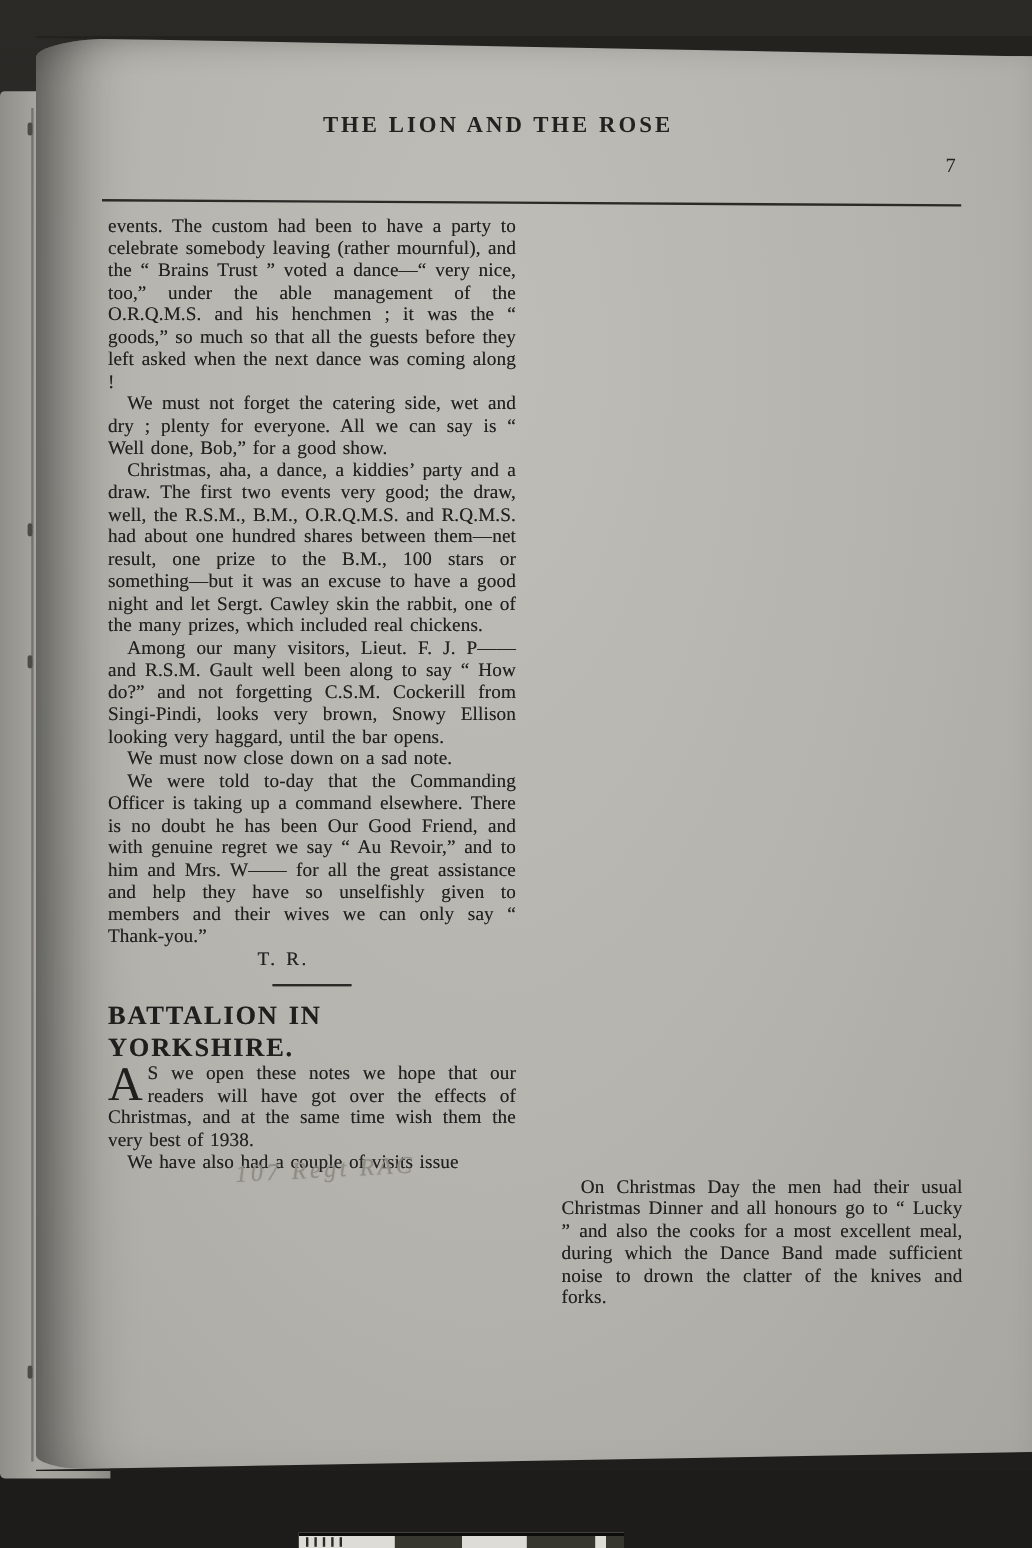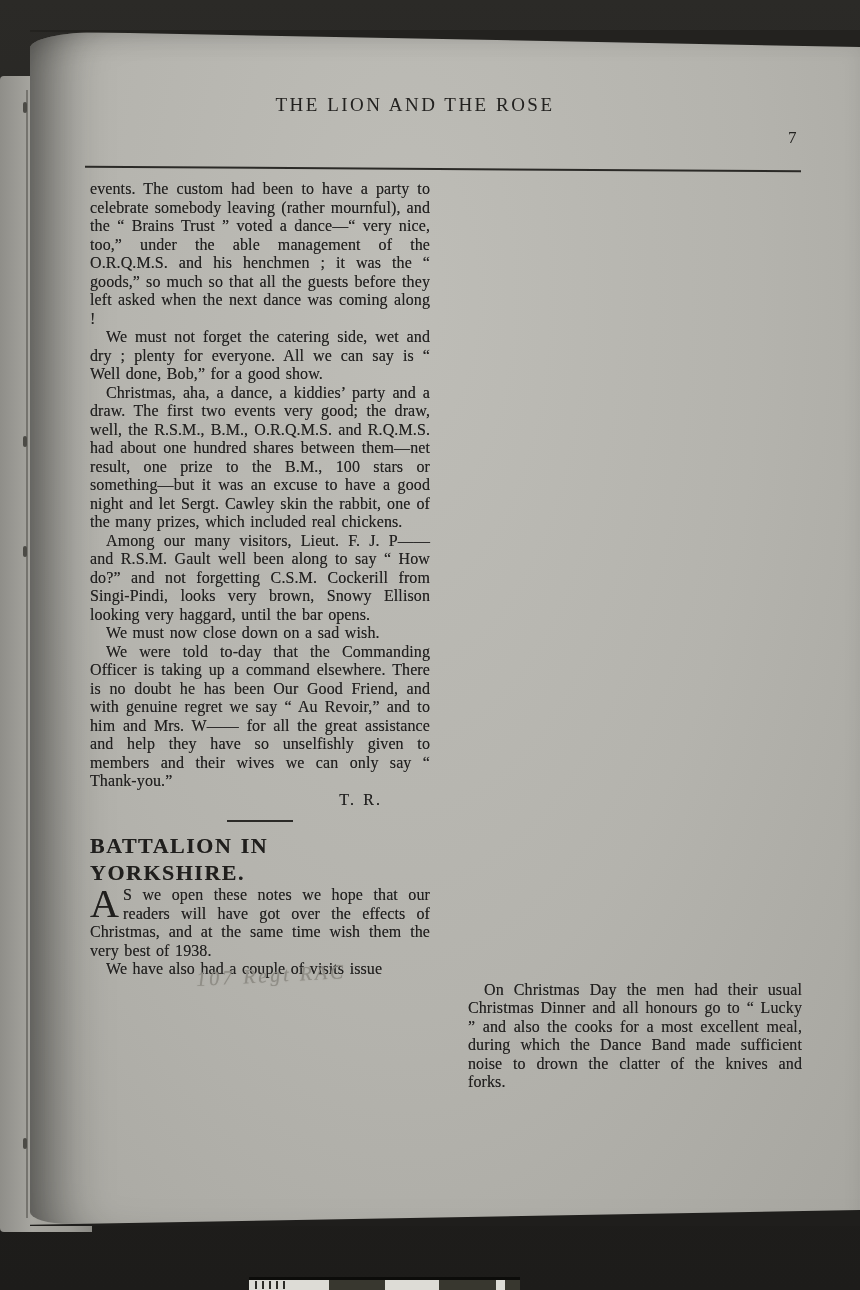--- a/index.html
+++ b/index.html
@@ -30,39 +30,39 @@
     background:#23221f;
     clip-path:polygon(0 0,100% 0,100% 100%,12% 18%,0 10%);
   }
   .bottom-wedge{
     position:absolute;left:30px;top:1210px;width:830px;height:16px;
     background:#1f1e1c;
     clip-path:polygon(0 92%,100% 0,100% 100%,0 100%);
   }
   .masthead{
     position:absolute;left:85px;top:94px;width:660px;text-align:center;
-    font-weight:normal;font-size:19px;letter-spacing:2.5px;color:#232220;
+    font-weight:bold;font-size:19px;letter-spacing:2.5px;color:#232220;
   }
   .pageno{
     position:absolute;left:788px;top:106px;font-size:17px;color:#232220;
   }
   .head-rule{
     position:absolute;left:85px;top:126px;width:716px;height:2px;background:#2b2a27;
     transform:rotate(.35deg);
   }
   .col{
     position:absolute;color:#222120;font-size:16px;line-height:18.5px;
     text-align:justify;word-spacing:1.4px;letter-spacing:.1px;
     text-shadow:0 0 .4px rgba(34,33,32,.55);
   }
   .col p{margin:0;}
   .col-left{left:90px;top:136px;width:340px;}
   .col-right{left:468px;top:138px;width:334px;}
   .ind{text-indent:16px;}
-  .sig{text-align:right;letter-spacing:2px;margin-top:2px;}
+  .sig{text-align:center;letter-spacing:2px;margin-top:2px;}
   .sig-left{padding-right:48px;}
   .sec-rule{width:66px;height:2px;background:#2b2a27;margin:11px auto 10px auto;}
   .batt-title{
     text-align:left;font-weight:bold;font-size:22px;line-height:27px;
     letter-spacing:1.5px;margin:12px 0 10px 0;text-indent:0;color:#201f1d;
   }
   .dropcap{
     float:left;font-size:40px;line-height:32px;padding:2px 4px 0 0;color:#201f1d;
   }
   .pencil{
@@ -95,21 +95,21 @@
 
 <div class="masthead z">THE LION AND THE ROSE</div>
 <div class="pageno z">7</div>
 <div class="head-rule z"></div>
 
 <div class="col col-left z">
   <p>events.  The custom had been to have a party to celebrate somebody leaving (rather mournful), and the “ Brains Trust ” voted a dance—“ very nice, too,” under the able management of the O.R.Q.M.S. and his henchmen ;  it was the “ goods,” so much so that all the guests before they left asked when the next dance was coming along !</p>
   <p class="ind">We must not forget the catering side, wet and dry ;  plenty for everyone.  All we can say is “ Well done, Bob,” for a good show.</p>
   <p class="ind">Christmas, aha, a dance, a kiddies’ party and a draw.  The first two events very good; the draw, well, the R.S.M., B.M., O.R.Q.M.S. and R.Q.M.S. had about one hundred shares between them—net result, one prize to the B.M., 100 stars or something—but it was an excuse to have a good night and let Sergt. Cawley skin the rabbit, one of the many prizes, which included real chickens.</p>
   <p class="ind">Among our many visitors, Lieut. F. J. P—— and R.S.M. Gault well been along to say “ How do?” and not forgetting C.S.M. Cockerill from Singi-Pindi, looks very brown, Snowy Ellison looking very haggard, until the bar opens.</p>
-  <p class="ind">We must now close down on a sad wish.</p>
+  <p class="ind">We must now close down on a sad note.</p>
   <p class="ind">We were told to-day that the Commanding Officer is taking up a command elsewhere. There is no doubt he has been Our Good Friend, and with genuine regret we say “ Au Revoir,” and to him and Mrs. W—— for all the great assistance and help they have so unselfishly given to members and their wives we can only say “ Thank-you.”</p>
   <p class="sig sig-left">T. R.</p>
   <div class="sec-rule"></div>
   <p class="batt-title">
     <span>BATTALION IN</span><br>
     <span>YORKSHIRE.</span>
   </p>
   <p><span class="dropcap">A</span><span>S we open these notes we hope that our readers will have got over the effects of Christmas, and at the same time wish them the very best of 1938.</span></p>
   <p class="ind">We have also had a couple of visits issue</p>
 </div>

